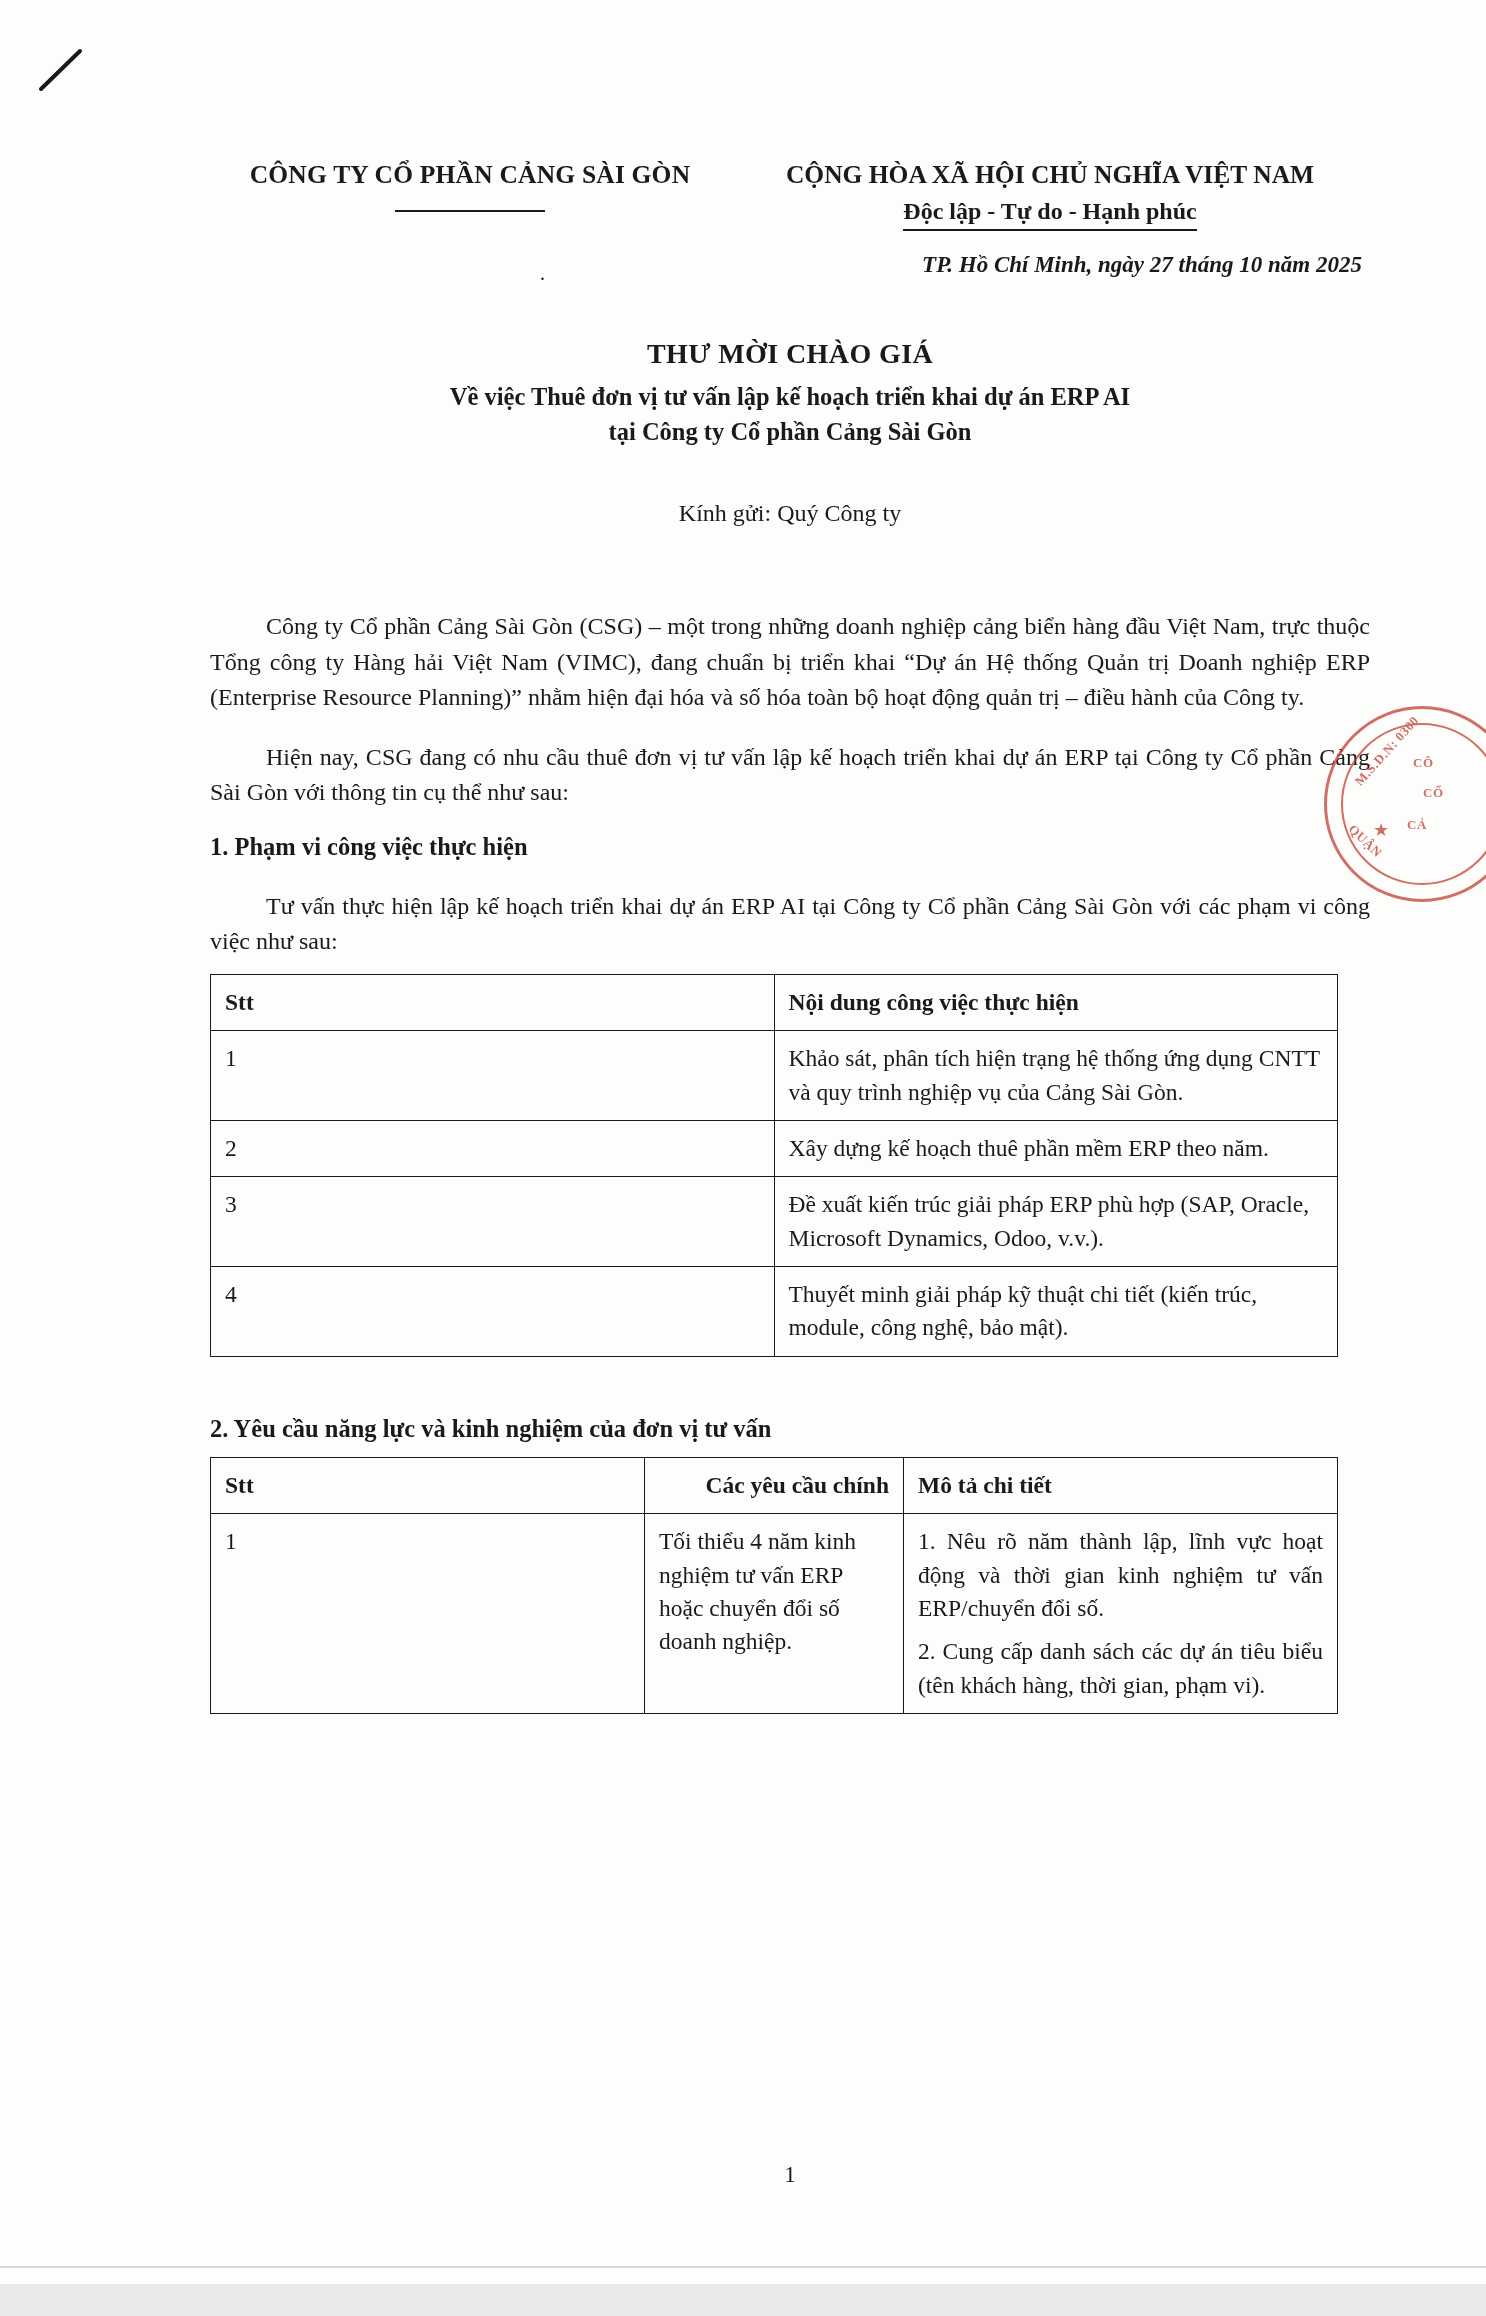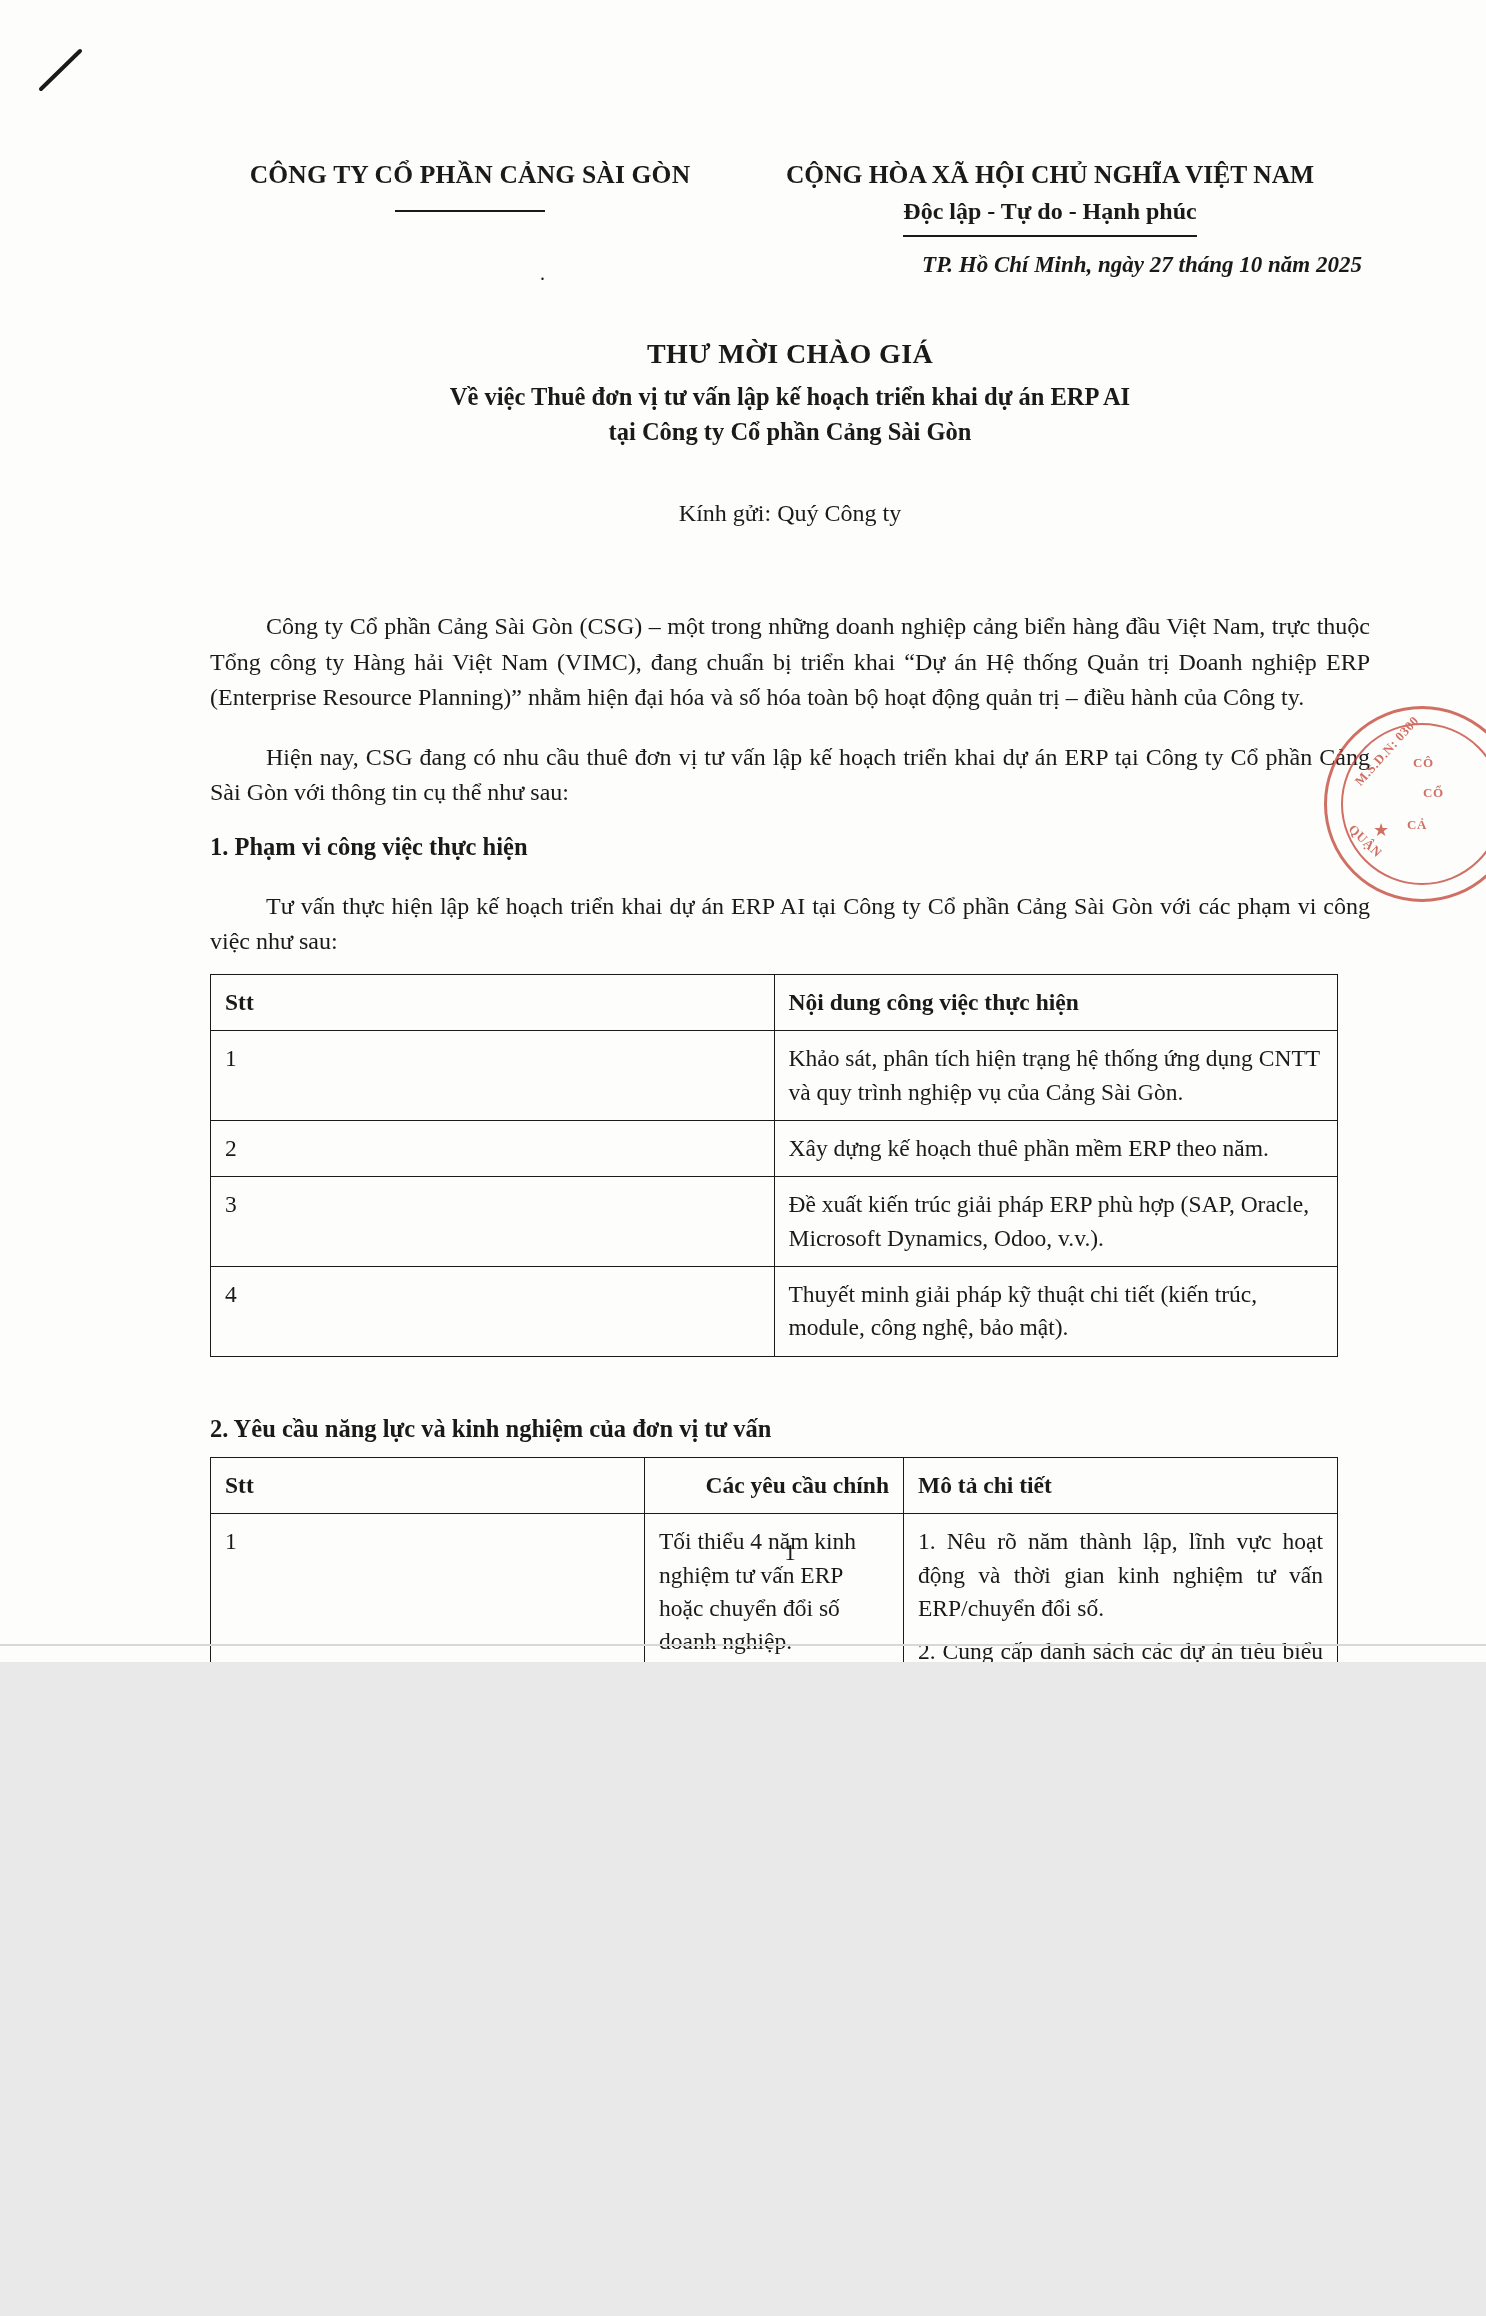--- a/index.html
+++ b/index.html
@@ -3,21 +3,21 @@
 <meta charset="utf-8">
 <style>
   html, body {
     margin: 0;
     padding: 0;
     background: #e9e9e9;
   }
   .page {
     position: relative;
     width: 1486px;
-    height: 1662px;
+    height: 2284px;
     margin: 0 auto;
     background: #ffffff;
     font-family: "Liberation Serif", serif;
     color: #1a1a1a;
     overflow: hidden;
   }
   .scan-tint {
     position: absolute;
     inset: 0;
     background: #fdfdfb;
@@ -74,21 +74,21 @@
     font-size: 25.5px;
     font-weight: bold;
     white-space: nowrap;
   }
   .nation-motto {
     font-size: 24px;
     font-weight: bold;
     margin-top: 8px;
     display: inline-block;
     border-bottom: 2px solid #1a1a1a;
-    padding-bottom: 10px;
+    padding-bottom: 4px;
   }
   .date-line {
     position: absolute;
     top: 252px;
     right: 8px;
     font-size: 23px;
     font-style: italic;
     font-weight: bold;
     white-space: nowrap;
   }

